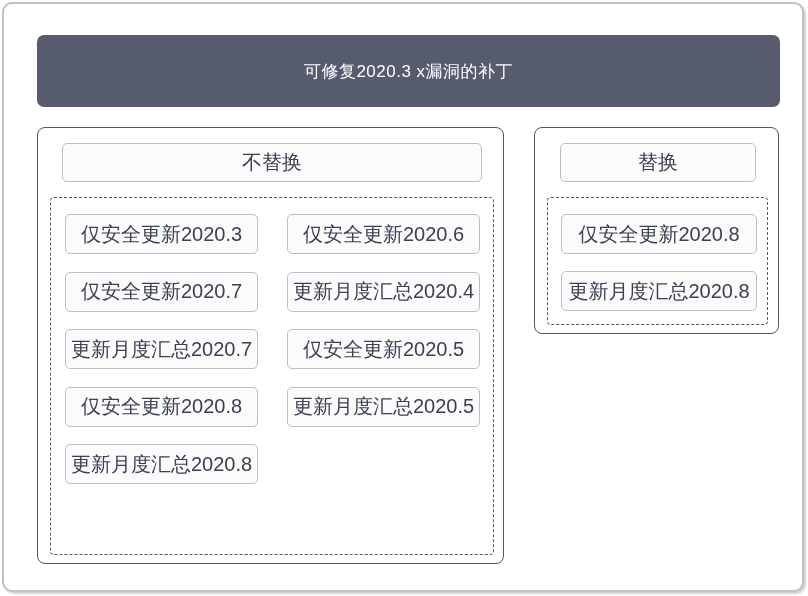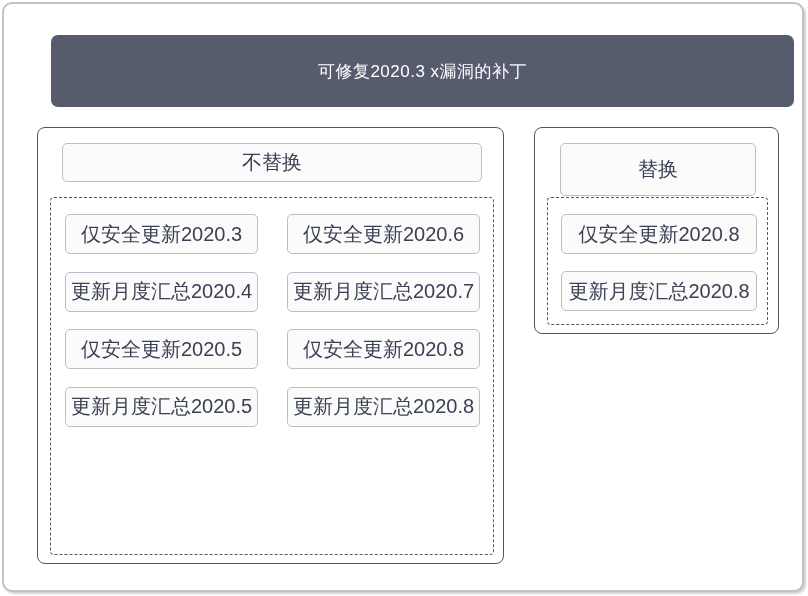--- a/index.html
+++ b/index.html
@@ -20,21 +20,21 @@
     position:absolute;
     left:2px;top:2px;width:802px;height:590px;
     border:2px solid var(--frame-border);
     border-radius:10px;
     background:#ffffff;
     box-shadow:2px 2px 2px rgba(0,0,0,0.18);
   }
 
   .header{
     position:absolute;
-    left:47px;top:31px;width:743px;height:72px;
+    left:33px;top:31px;width:743px;height:72px;
     background:var(--header-bg);
     border-radius:7px;
     display:flex;align-items:center;justify-content:center;
   }
   .header .title{
     color:var(--header-text);
     font-size:17px;
     letter-spacing:0.5px;
   }
 
@@ -53,21 +53,21 @@
     border-radius:5px;
     display:flex;align-items:center;justify-content:center;
     color:var(--btn-text);
     font-size:20px;
   }
 
   .group-left .group-label{
     position:absolute;left:24px;top:15px;width:420px;height:39px;
   }
   .group-right .group-label{
-    position:absolute;left:25px;top:15px;width:196px;height:53px;
+    position:absolute;left:25px;top:15px;width:196px;height:39px;
   }
 
   .dashed{
     position:absolute;
     border:1px dashed var(--dash-border);
     border-radius:4px;
   }
   .group-left .dashed{
     left:12px;top:69px;width:444px;height:358px;
     display:grid;
@@ -92,20 +92,21 @@
 
   <div class="header">
     <span class="title">可修复2020.3 x漏洞的补丁</span>
   </div>
 
   <section class="group group-left">
     <div class="btn group-label">不替换</div>
     <div class="dashed">
       <div class="btn">仅安全更新2020.3</div>
       <div class="btn">仅安全更新2020.6</div>
+      <div class="btn">仅安全更新2020.7</div>
       <div class="btn">更新月度汇总2020.4</div>
       <div class="btn">更新月度汇总2020.7</div>
       <div class="btn">仅安全更新2020.5</div>
       <div class="btn">仅安全更新2020.8</div>
       <div class="btn">更新月度汇总2020.5</div>
       <div class="btn">更新月度汇总2020.8</div>
     </div>
   </section>
 
   <section class="group group-right">

